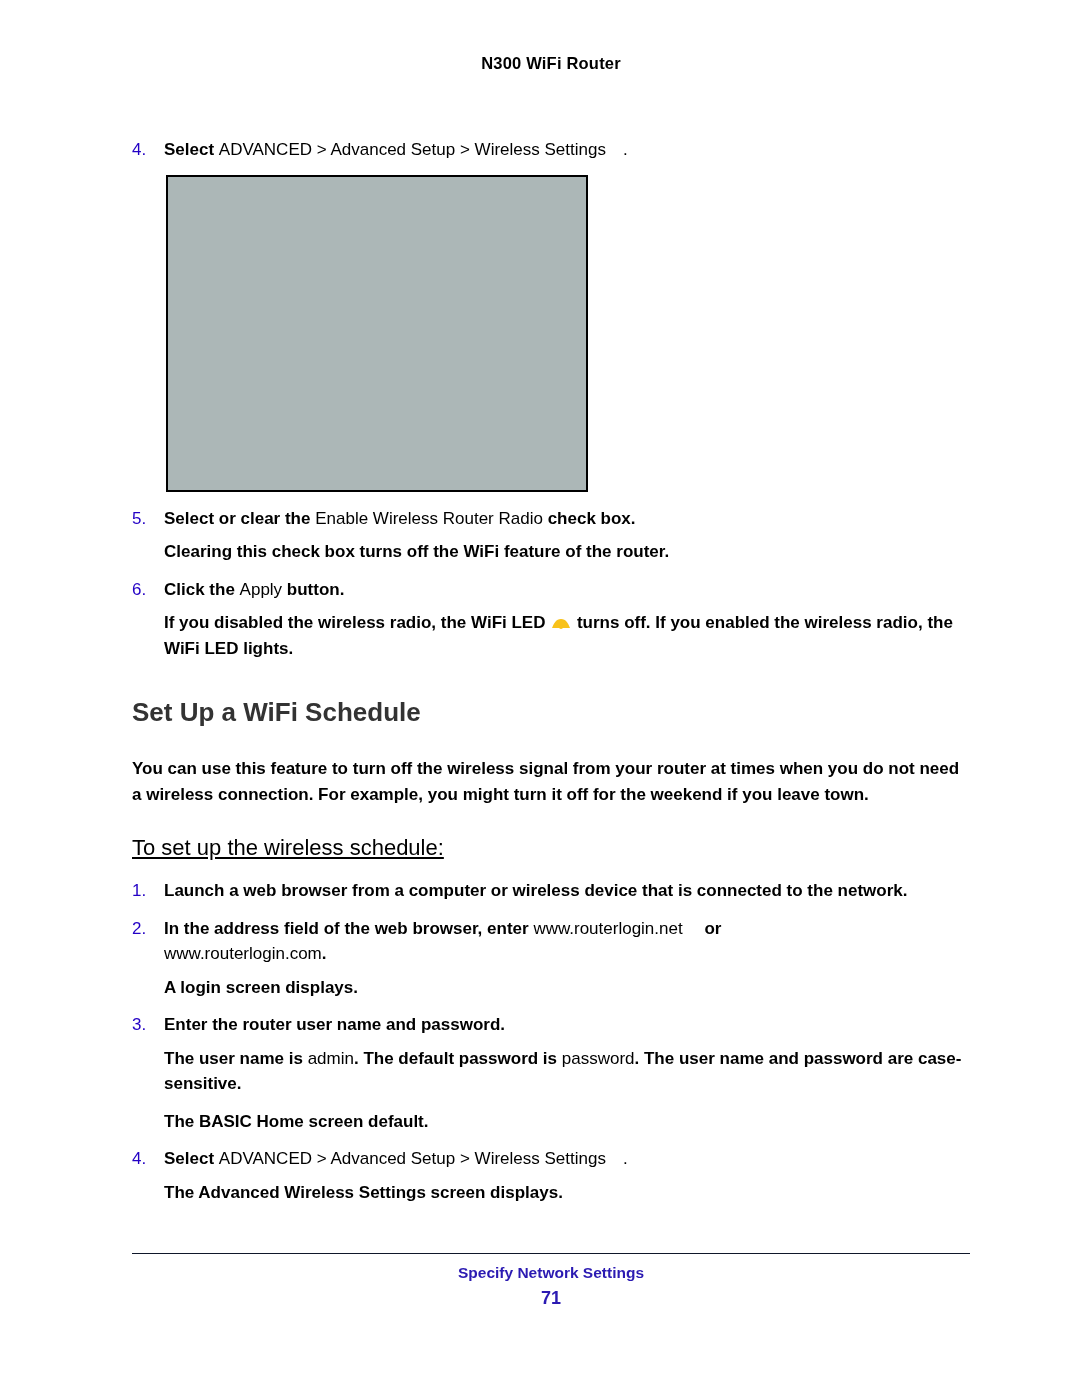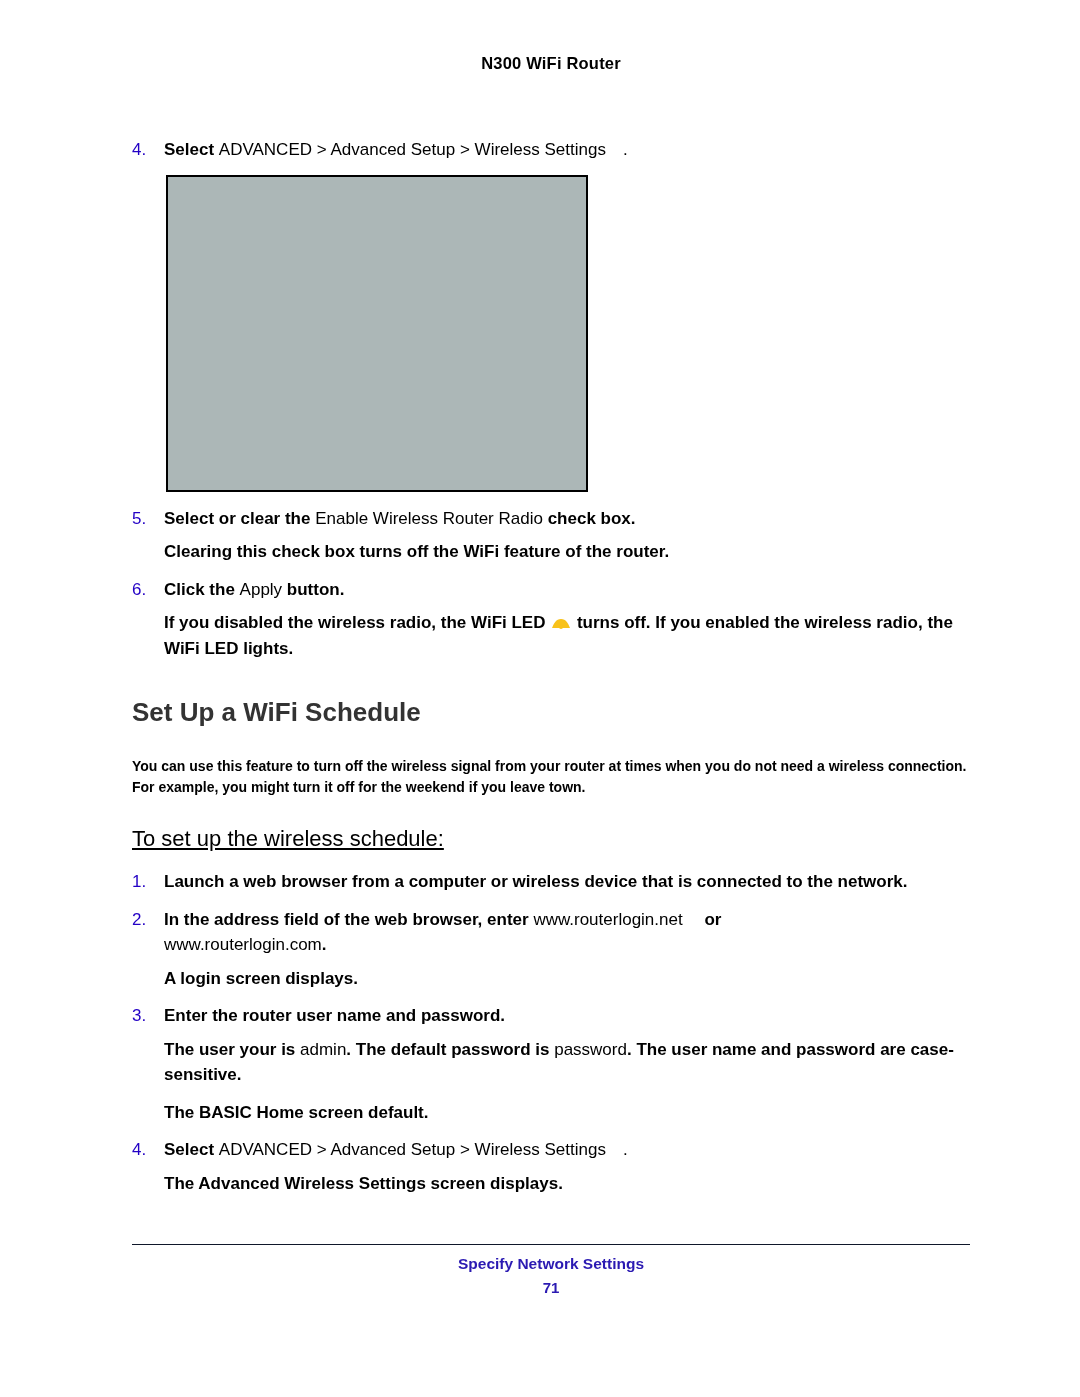--- a/index.html
+++ b/index.html
@@ -69,21 +69,21 @@
 
   .section-h {
     font-family: "Segoe UI", "Trebuchet MS", sans-serif;
     font-weight: 700;
     font-size: 26px;
     color: #333;
     margin: 36px 0 28px 0;
   }
 
   .intro {
-    font-size: 14px;
+    font-size: 17px;
     font-weight: 700;
     line-height: 1.5;
     margin: 0 0 24px 0;
   }
 
   .lead {
     font-size: 22px;
     line-height: 1.5;
     margin: 6px 0 14px 0;
     text-decoration: underline;
@@ -96,21 +96,21 @@
     text-align: center;
     font-family: "Segoe UI", "Trebuchet MS", sans-serif;
     font-weight: 700;
     font-size: 15.5px;
     color: #2b1ab2;
   }
   .page-number {
     text-align: center;
     font-family: "Segoe UI", "Trebuchet MS", sans-serif;
     font-weight: 700;
-    font-size: 15px;
+    font-size: 18px;
     color: #2b1ab2;
     margin-top: 6px;
   }
 </style>
 </head>
 <body>
 
 <div class="page">
 
   <div class="doc-header">N300 WiFi Router</div>
@@ -144,21 +144,21 @@
       <li class="step">
         <span class="marker">1.</span>
         <div><span class="b">Launch a web browser from a computer or wireless device that is connected to the network.</span></div>
       </li>
       <li class="step">
         <span class="marker">2.</span>
         <div><span class="b">In the address field of the web browser, enter </span>www.routerlogin.net <span class="b"> or </span><br>www.routerlogin.com<span class="b">.</span><p class="b">A login screen displays.</p></div>
       </li>
       <li class="step">
         <span class="marker">3.</span>
-        <div><span class="b">Enter the router user name and password.</span><p><span class="b">The user your is </span>admin<span class="b">. The default password is </span>password<span class="b">. The user name and password are case-sensitive.</span></p><p class="b">The BASIC Home screen default.</p></div>
+        <div><span class="b">Enter the router user name and password.</span><p><span class="b">The user name is </span>admin<span class="b">. The default password is </span>password<span class="b">. The user name and password are case-sensitive.</span></p><p class="b">The BASIC Home screen default.</p></div>
       </li>
       <li class="step">
         <span class="marker">4.</span>
         <div><span class="b">Select </span>ADVANCED &gt; Advanced Setup &gt; Wireless Settings .<p class="b">The Advanced Wireless Settings screen displays.</p></div>
       </li>
     </ol>
 
   <div class="footer-line">Specify Network Settings</div>
   <div class="page-number">71</div>
 

